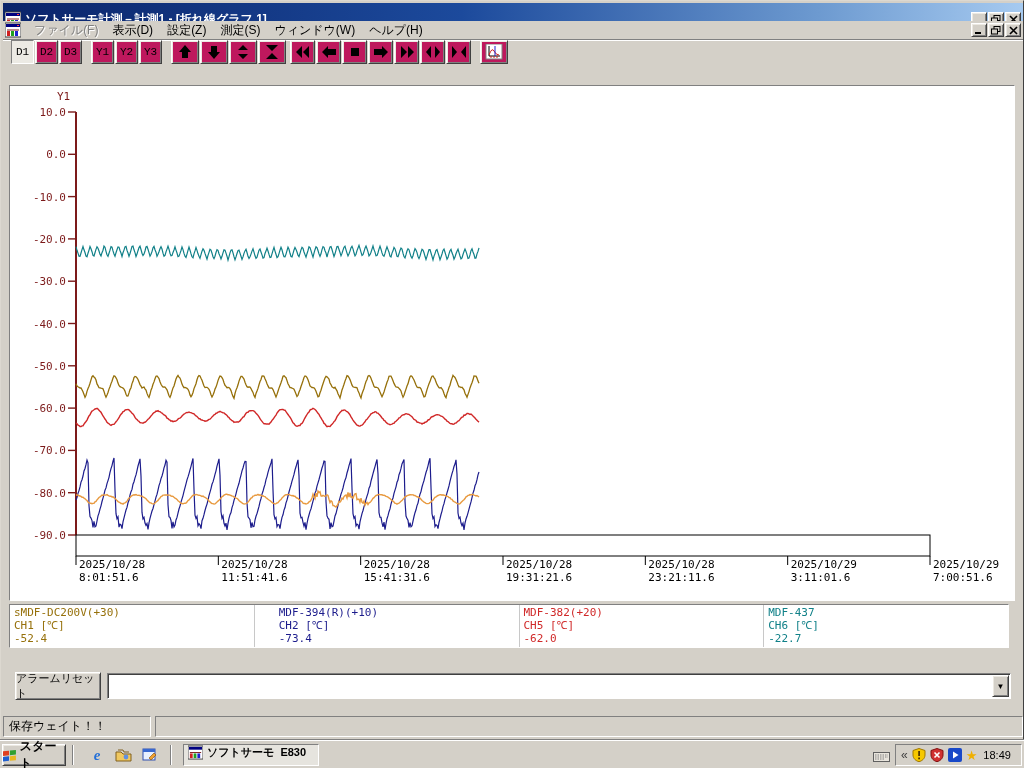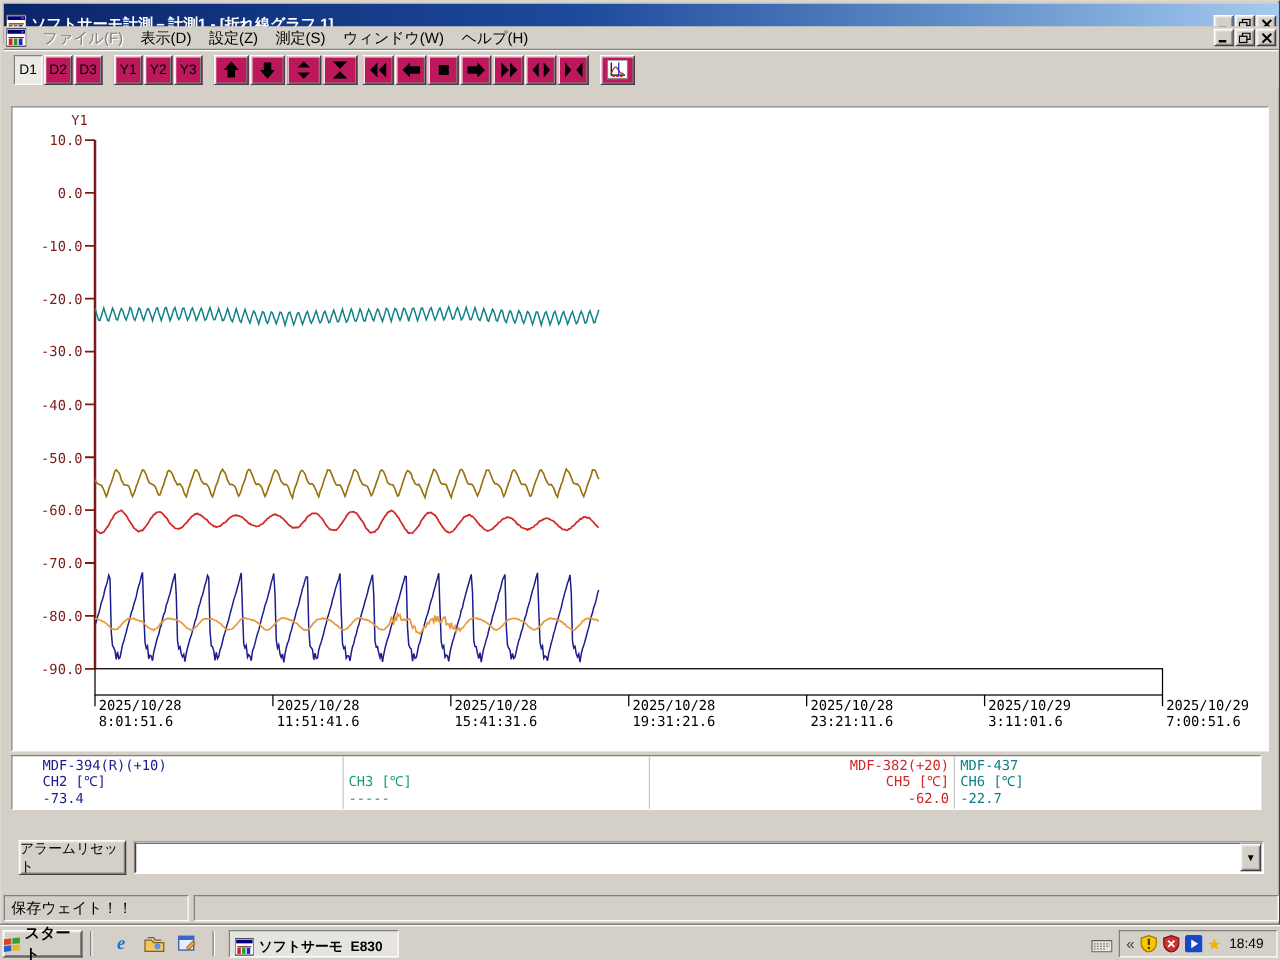--- a/index.html
+++ b/index.html
@@ -19,21 +19,21 @@
   .winbtn{width:16px;height:14px;background:#d4d0c8;margin-left:1px;
     border:1px solid;border-color:#fff #404040 #404040 #fff;
     box-shadow:inset 1px 1px 0 #ece9e2,inset -1px -1px 0 #808080;
     display:flex;align-items:center;justify-content:center;}
   #menubar{left:2px;top:20px;width:1020px;height:18px;background:#d4d0c8;
     display:flex;align-items:center;font-size:12px;}
   .menu-item{padding:1px 7px;white-space:nowrap;}
   .menu-item.disabled{color:#808080;text-shadow:1px 1px 0 #fff;}
   #toolbar{left:2px;top:38px;width:1020px;height:32px;background:#d4d0c8;
     border-top:1px solid #808080;box-shadow:inset 0 1px 0 #fff;
-    display:flex;align-items:center;padding-left:8px;}
+    display:flex;padding-left:8px;font-family:Liberation Mono, monospace;}
   .tb-btn{height:24px;background:#be185d;border:1px solid;
     border-color:#fff #404040 #404040 #fff;
     box-shadow:inset 1px 1px 0 #ece9e2,inset -1px -1px 0 #808080;
     display:flex;align-items:center;justify-content:center;
     font-size:11px;color:#000;margin-right:1px;}
   .tb-btn.small{width:23px;}
   .tb-btn.wide{width:28px;}
   .tb-btn.mid{width:25px;}
   .tb-btn.pressed{background:#eceae4;border-color:#808080 #fff #fff #808080;
     box-shadow:none;}
@@ -84,21 +84,21 @@
     border:1px solid;border-color:#fff #404040 #404040 #fff;
     box-shadow:inset 1px 1px 0 #ece9e2,inset -1px -1px 0 #808080;
     display:flex;align-items:center;justify-content:center;font-weight:bold;
     font-size:12px;}
   .tb-sep{top:4px;width:2px;height:20px;border-left:1px solid #808080;
     border-right:1px solid #fff;}
   .ql-icon{top:5px;width:18px;height:18px;display:flex;align-items:center;
     justify-content:center;}
   #task-button{left:183px;top:3px;width:136px;height:22px;background:#e6e4de;
     border:1px solid;border-color:#808080 #fff #fff #808080;
-    display:flex;align-items:flex-end;padding:0 4px;font-size:11px;font-weight:bold;}
+    display:flex;align-items:flex-start;padding:0 4px;font-size:11px;font-weight:bold;}
   #task-button span{white-space:pre;margin-left:4px;}
   #tray{left:895px;top:3px;width:127px;height:22px;
     border:1px solid;border-color:#808080 #fff #fff #808080;
     display:flex;align-items:center;padding:0 3px;}
   .tray-ico{margin:0 2px;display:flex;align-items:center;justify-content:center;}
   #tray-clock{font-size:11px;margin-left:4px;}
 </style>
 </head>
 <body>
 
@@ -299,23 +299,23 @@
         <div class="xlab" style="left: 638.333px; top: 472px;">2025/10/28
 23:21:11.6</div>
         <div class="xlab" style="left: 780.667px; top: 472px;">2025/10/29
 3:11:01.6</div>
         <div class="xlab" style="left: 923px; top: 472px;">2025/10/29
 7:00:51.6</div>
       </div>
   </div>
 
   <div id="legend-panel" class="abs">
+      <div class="legend-cell" style="color: rgb(150, 112, 10);"><div>sMDF-DC200V(+30)</div><div>CH1 [℃]</div><div>-52.4</div></div>
       <div class="legend-cell" style="color: rgb(28, 28, 140); padding-left: 24px;"><div>MDF-394(R)(+10)</div><div>CH2 [℃]</div><div>-73.4</div></div>
-      <div class="legend-cell" style="color: rgb(24, 160, 112);"><div> </div><div>CH3 [℃]</div><div>-----</div></div>
-      <div class="legend-cell" style="color: rgb(208, 40, 40); text-align: right;"><div>MDF-382(+20)</div><div>CH5 [℃]</div><div>-62.0</div></div>
+      <div class="legend-cell" style="color: rgb(208, 40, 40);"><div>MDF-382(+20)</div><div>CH5 [℃]</div><div>-62.0</div></div>
       <div class="legend-cell" style="color: rgb(16, 128, 136);"><div>MDF-437</div><div>CH6 [℃]</div><div>-22.7</div></div>
     </div>
 
   <div id="alarm-reset-button" class="abs">アラームリセット</div>
   <div id="alarm-combo" class="abs">
     <span id="alarm-combo-value"></span>
     <div id="alarm-combo-arrow">
       <span>▼</span>
     </div>
   </div>

